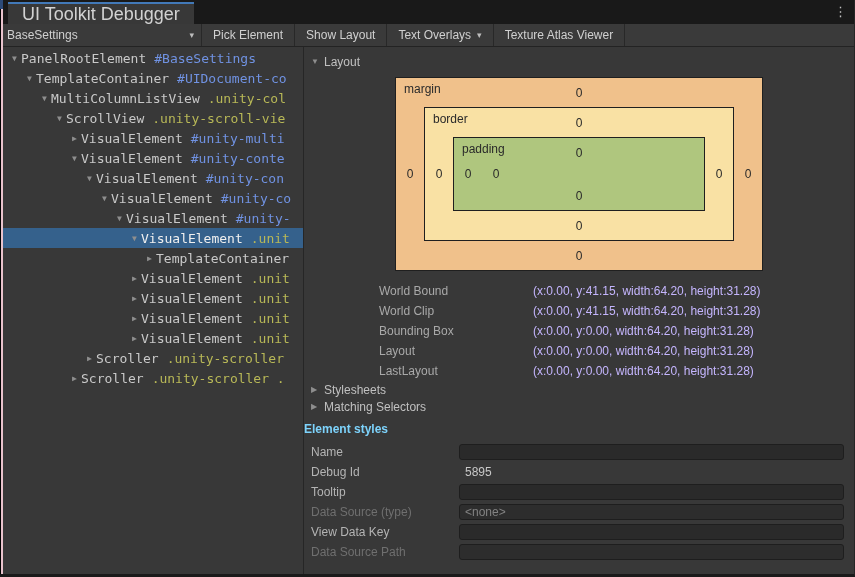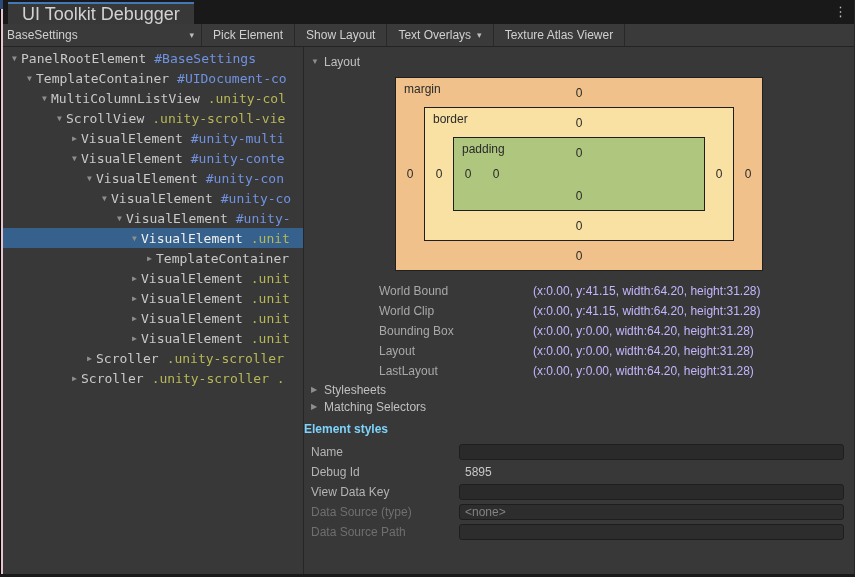--- a/index.html
+++ b/index.html
@@ -278,27 +278,31 @@
       <div class="fields" id="fields">
           <div class="frow">
             <span class="flabel">Name</span>
             <input class="finput" type="text" style="">
           </div>
           <div class="frow">
             <span class="flabel">Debug Id</span>
             <span class="ftext">5895</span>
           </div>
           <div class="frow">
-            <span class="flabel">View Data Key</span>
+            <span class="flabel">Tooltip</span>
             <input class="finput" type="text" style="">
           </div>
           <div class="frow disabled">
             <span class="flabel">Data Source (type)</span>
             <input class="finput" type="text" disabled="" value="&lt;none&gt;" style="">
           </div>
+          <div class="frow">
+            <span class="flabel">View Data Key</span>
+            <input class="finput" type="text" style="">
+          </div>
           <div class="frow disabled">
             <span class="flabel">Data Source Path</span>
             <input class="finput" type="text" disabled="" style="">
           </div>
         </div>
     </div>
   </div>
 </div>
 
 </body></html>

